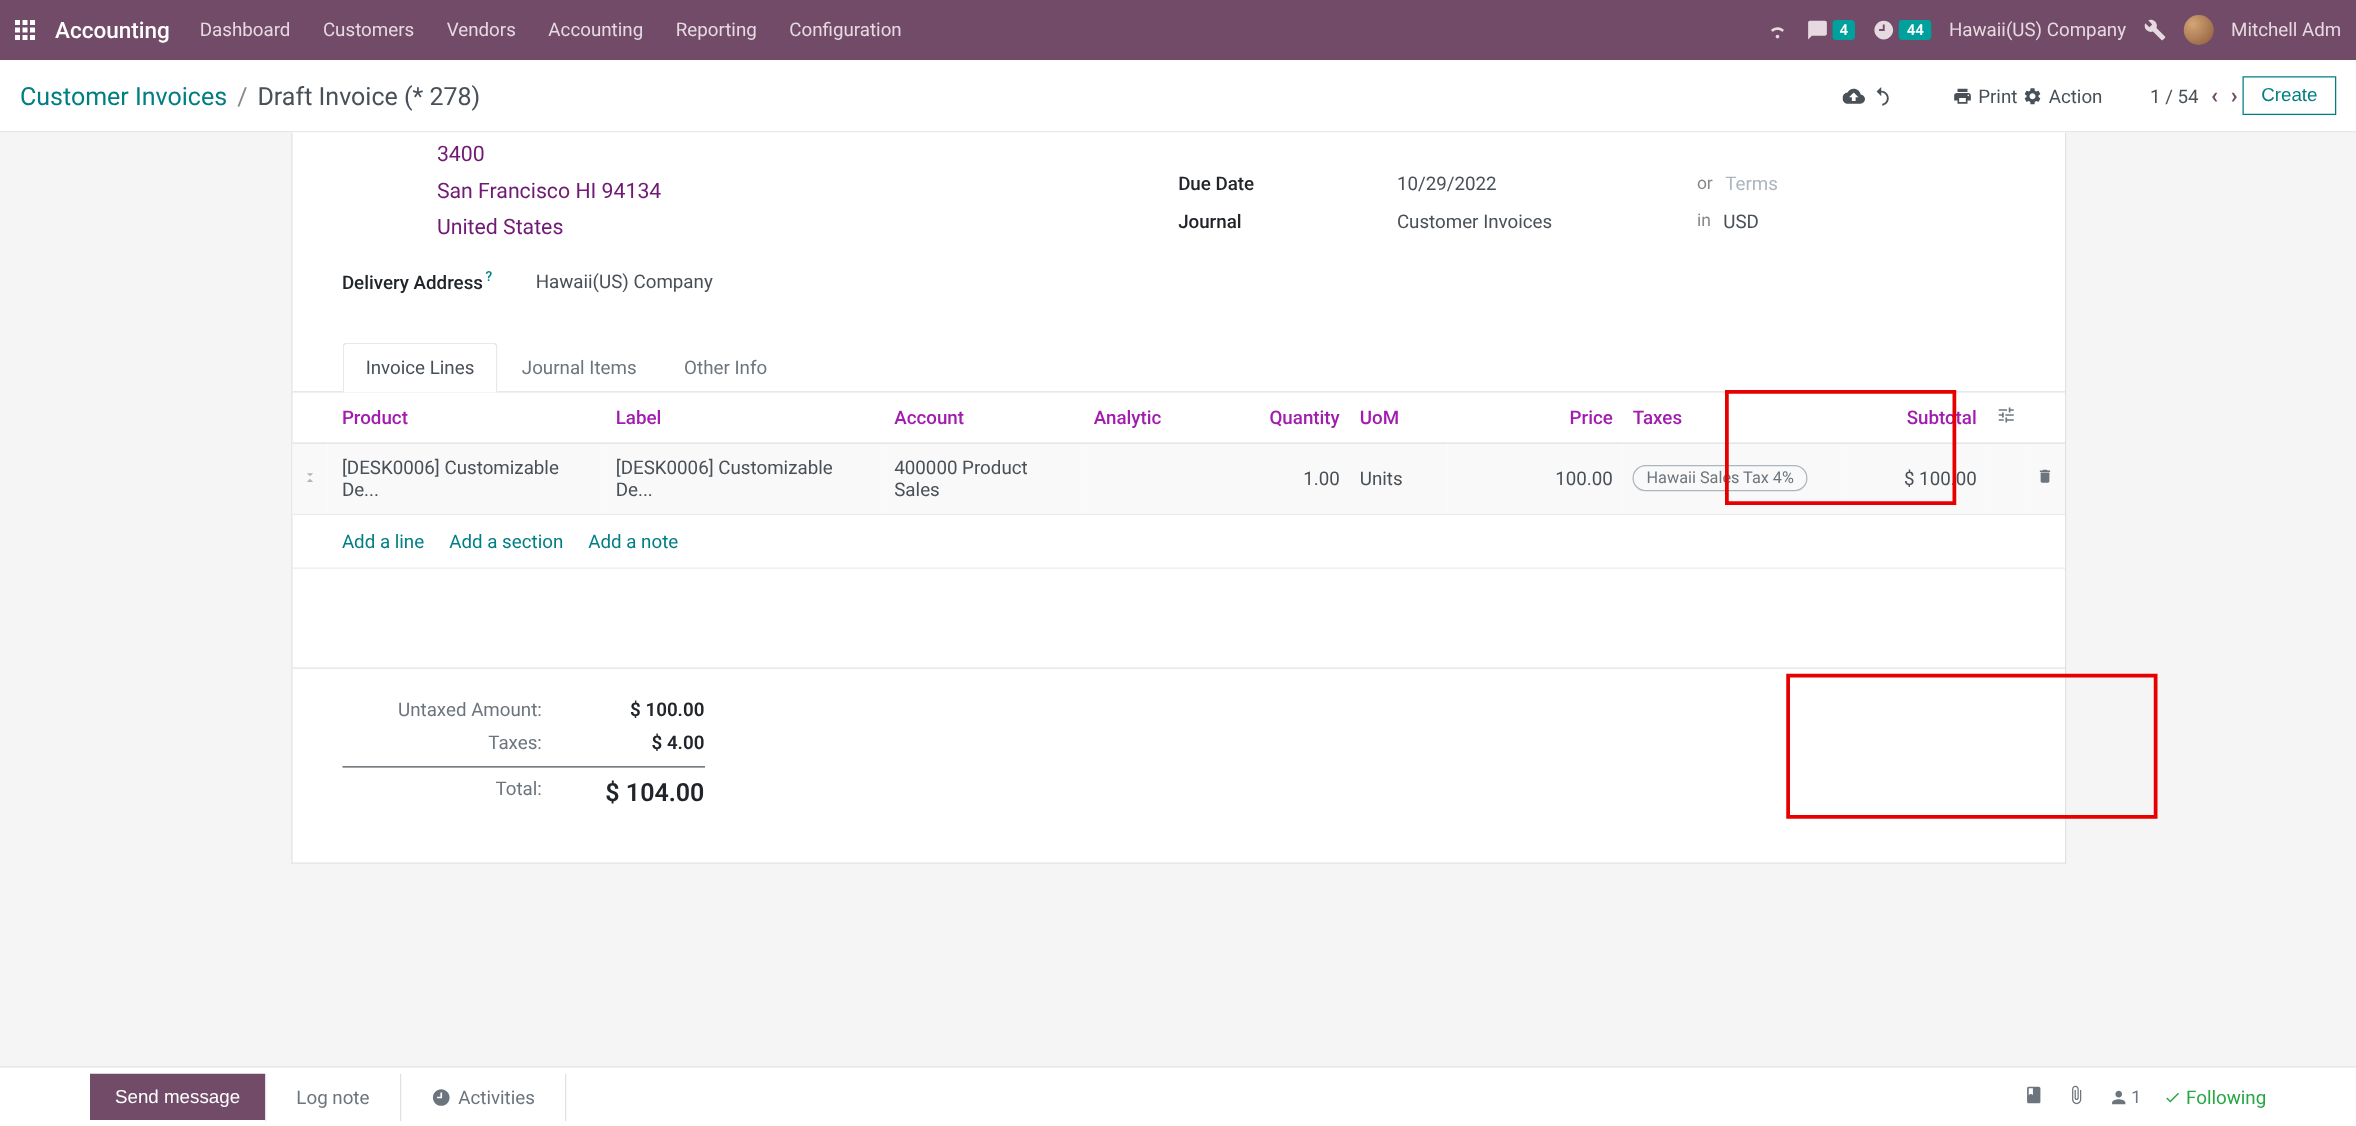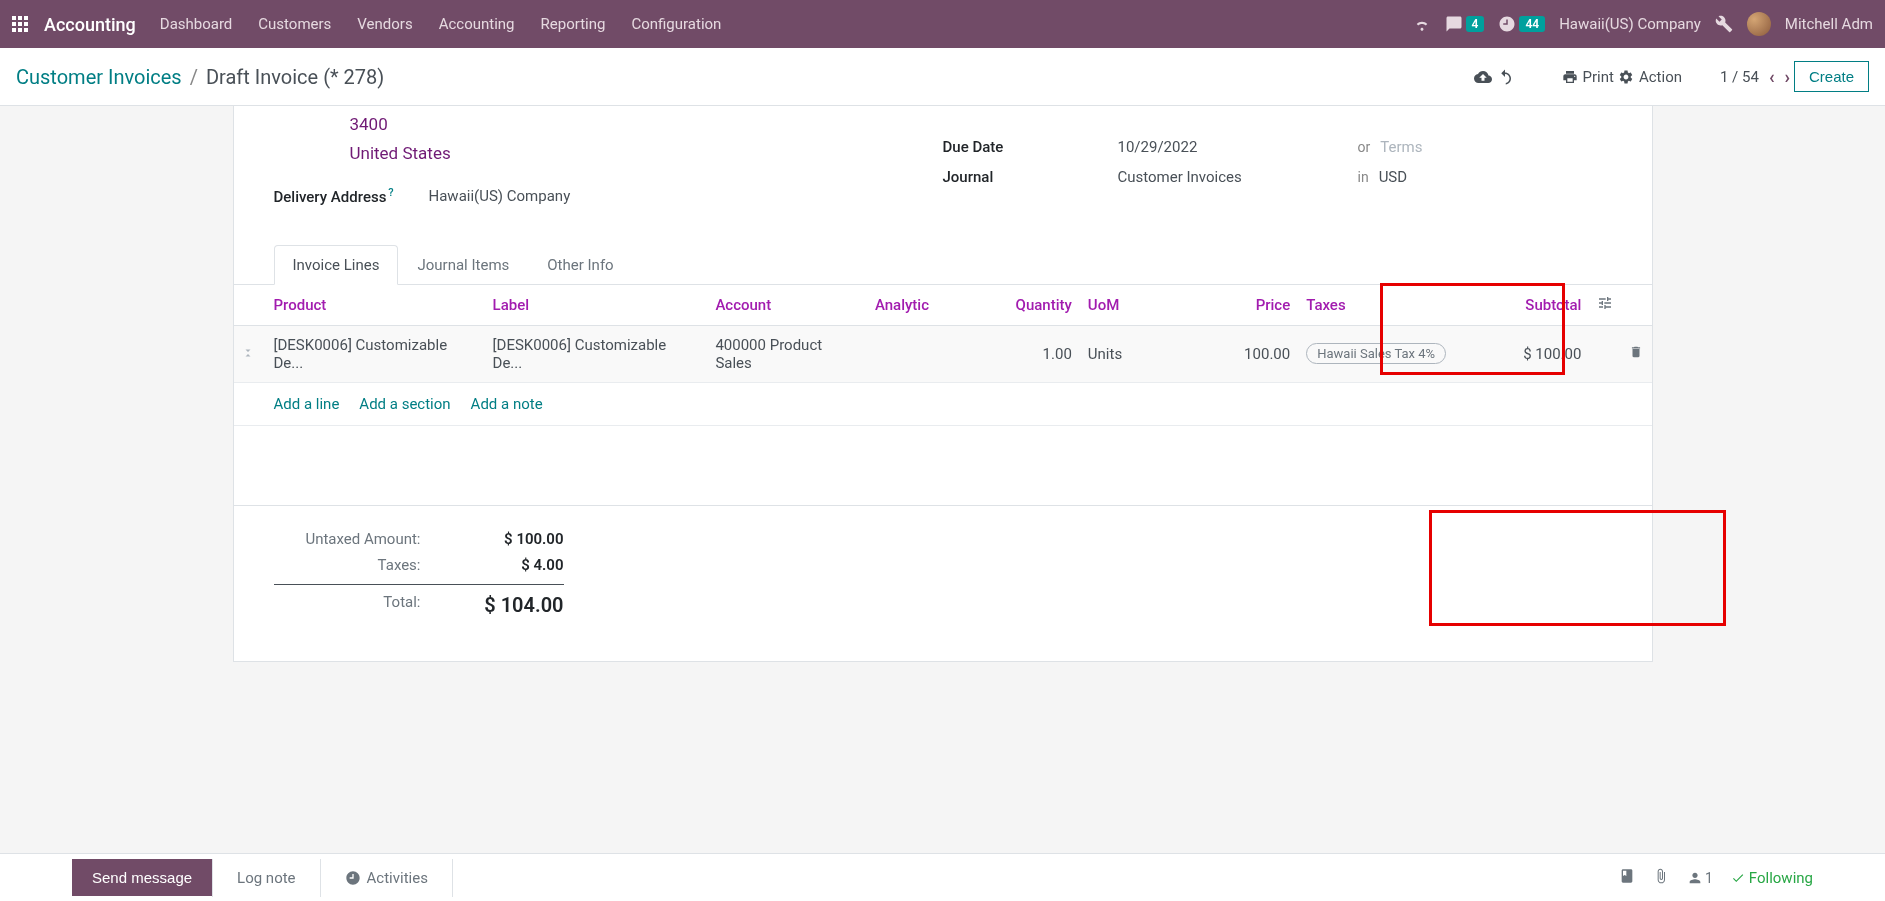--- a/index.html
+++ b/index.html
@@ -195,21 +195,21 @@
     .spacer { height: 80px; border-bottom: 1px solid #dee2e6; }
     
     
     .footer-section {
       display: flex;
       padding: 20px 40px 40px 40px;
       position: relative;
     }
     .terms { flex: 1; color: #495057; font-size: 15px; }
     .totals { width: 290px; }
-    .total-row { display: flex; justify-content: center; padding: 4px 0; font-size: 15px; gap: 13px; }
+    .total-row { display: flex; justify-content: center; padding: 4px 0; font-size: 15px; }
     .total-row .lbl { color: #6c757d; text-align:right; flex:1; padding-right: 30px;}
     .total-row .val { font-weight: 600; color: #212529; min-width: 100px; text-align:right;}
     .total-row.grand { border-top: 1px solid #495057; margin-top: 6px; padding-top: 8px; }
     .total-row.grand .val { font-size: 20px; }
     
     
     .chatter {
       position: fixed;
       bottom: 0;
       left: 0;
@@ -335,20 +335,21 @@
   </div>
 </div>
 
 <div class="main">
   <div class="sheet">
 
     <div class="info-section">
       <div class="info-left">
         <div class="address-lines">
           <div>3400</div>
+          <div>San Francisco HI 94134</div>
           <div>United States</div>
         </div>
         <div class="info-row" style="margin-top:18px;">
           <div class="info-label">
             <span>Delivery Address</span><sup>?</sup>
           </div>
           <div class="info-value">Hawaii(US) Company</div>
         </div>
       </div>
       <div class="info-right">

